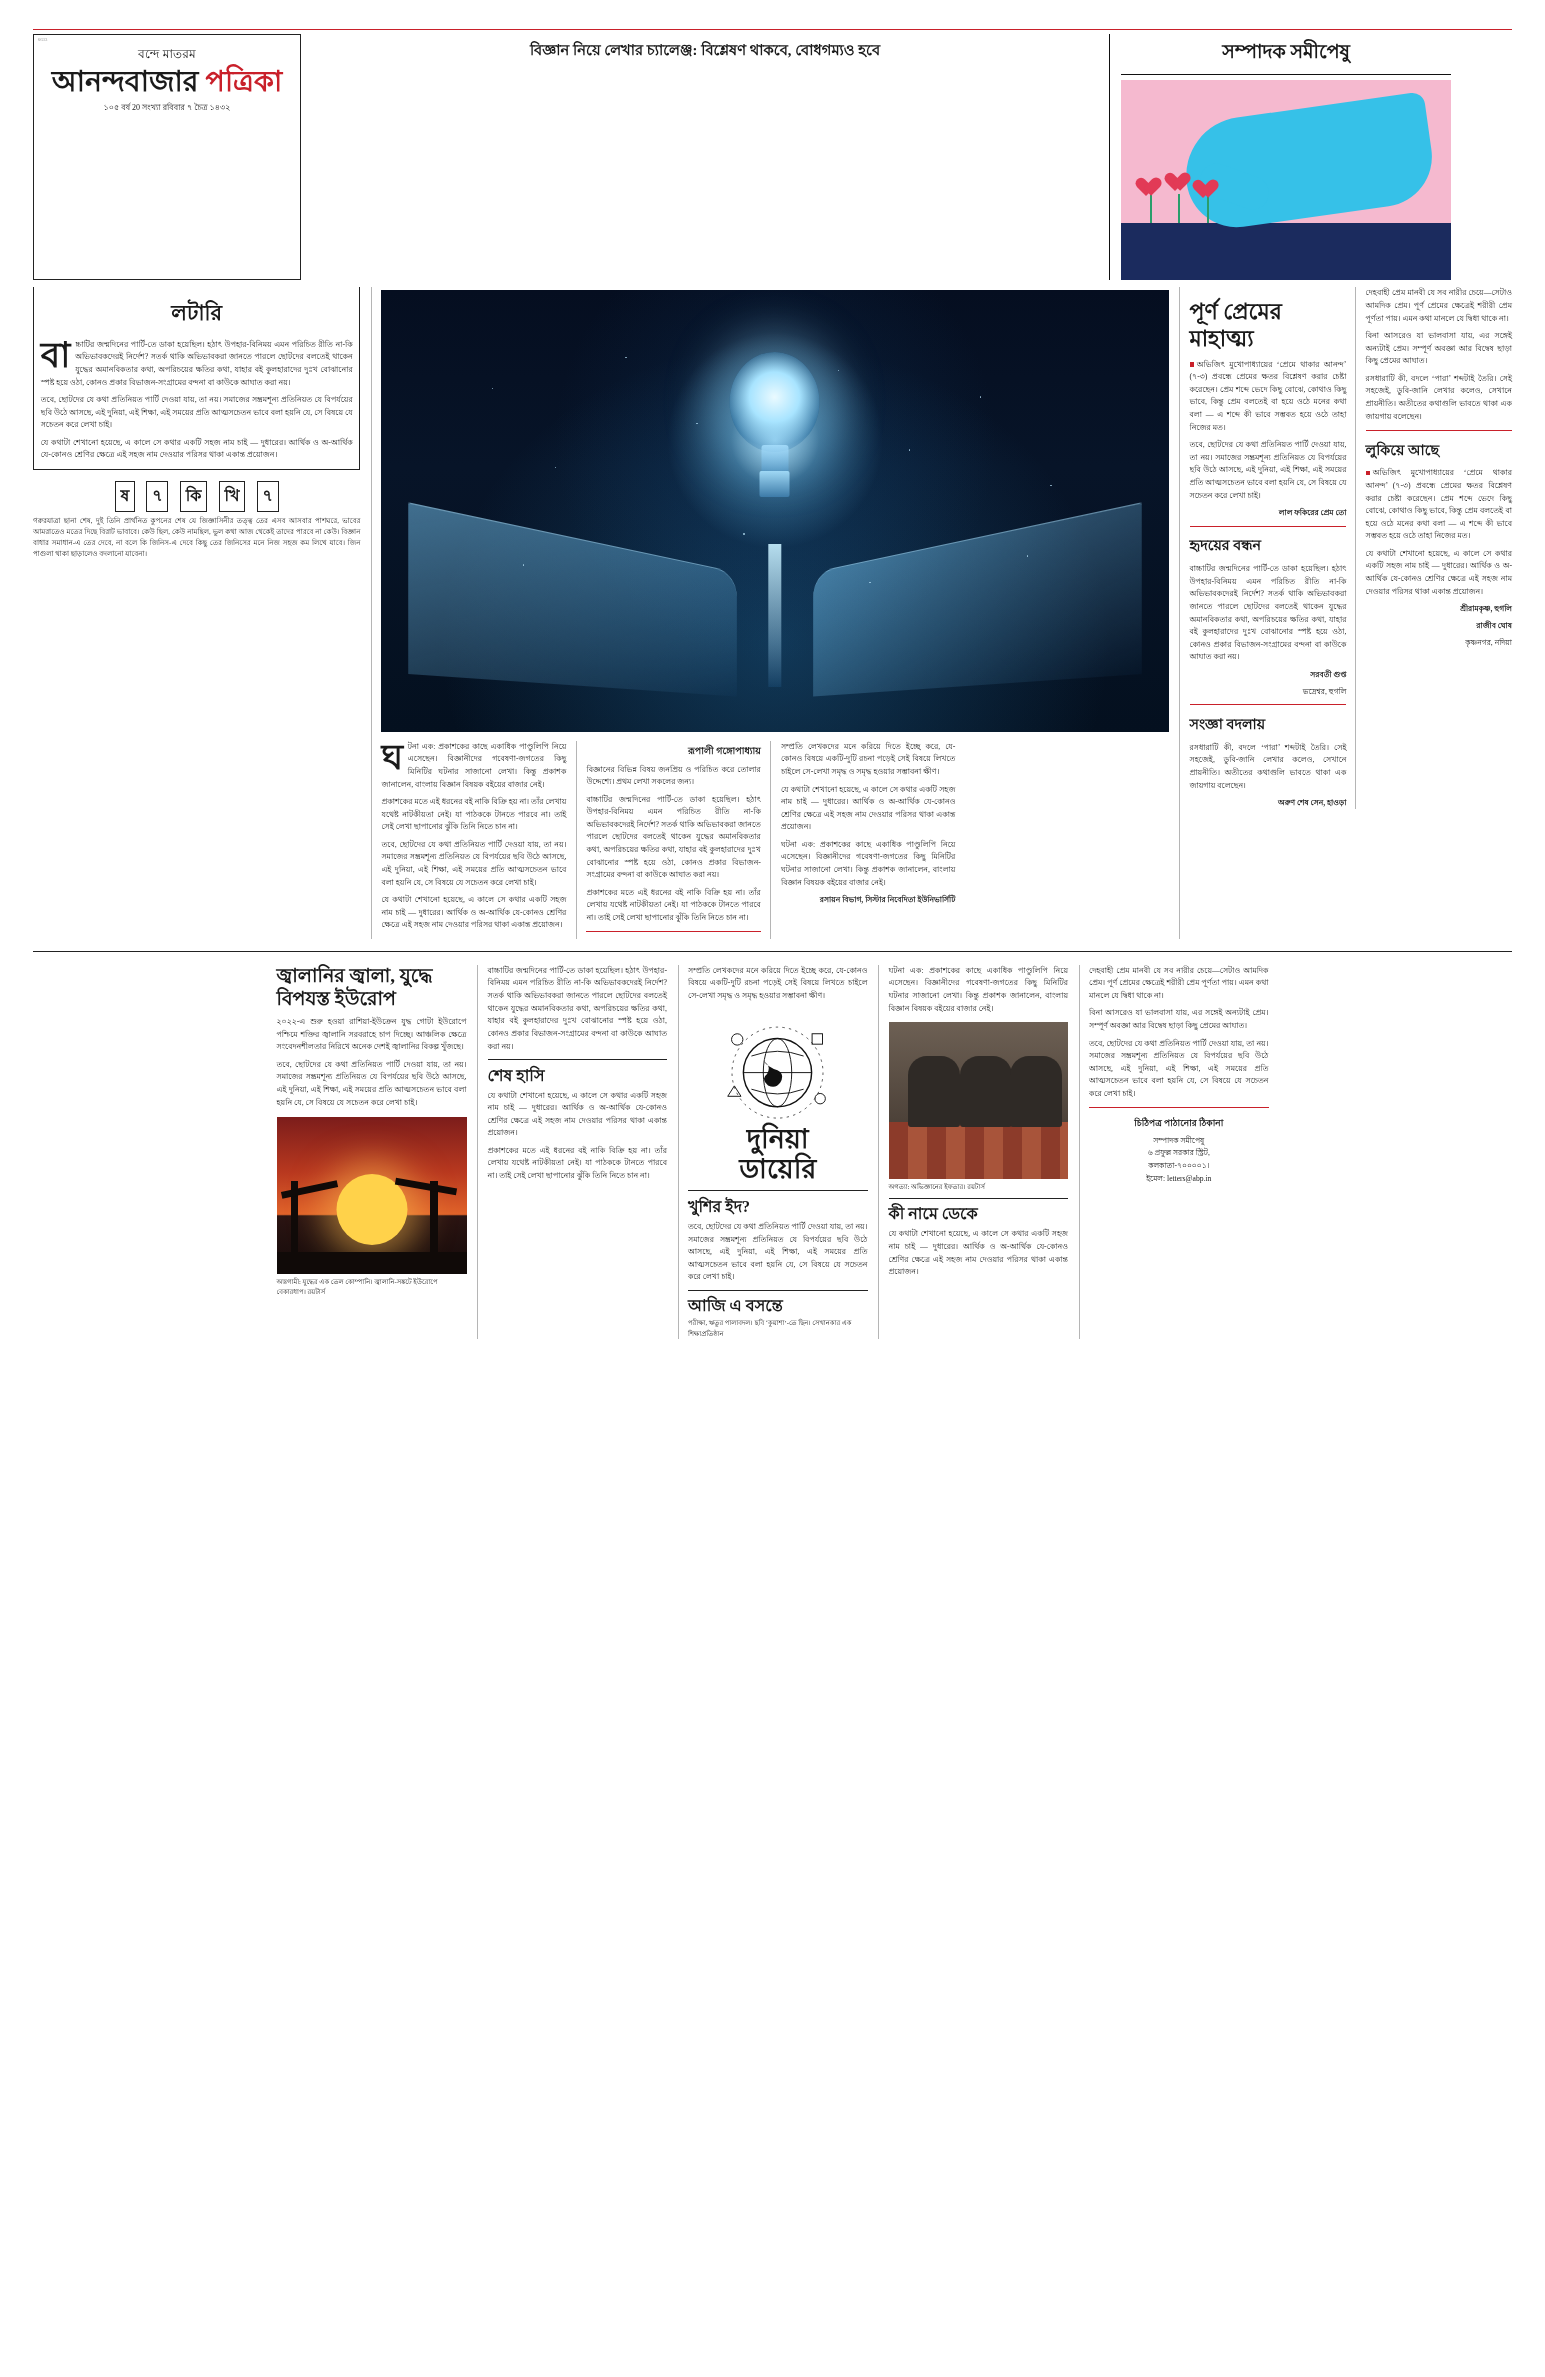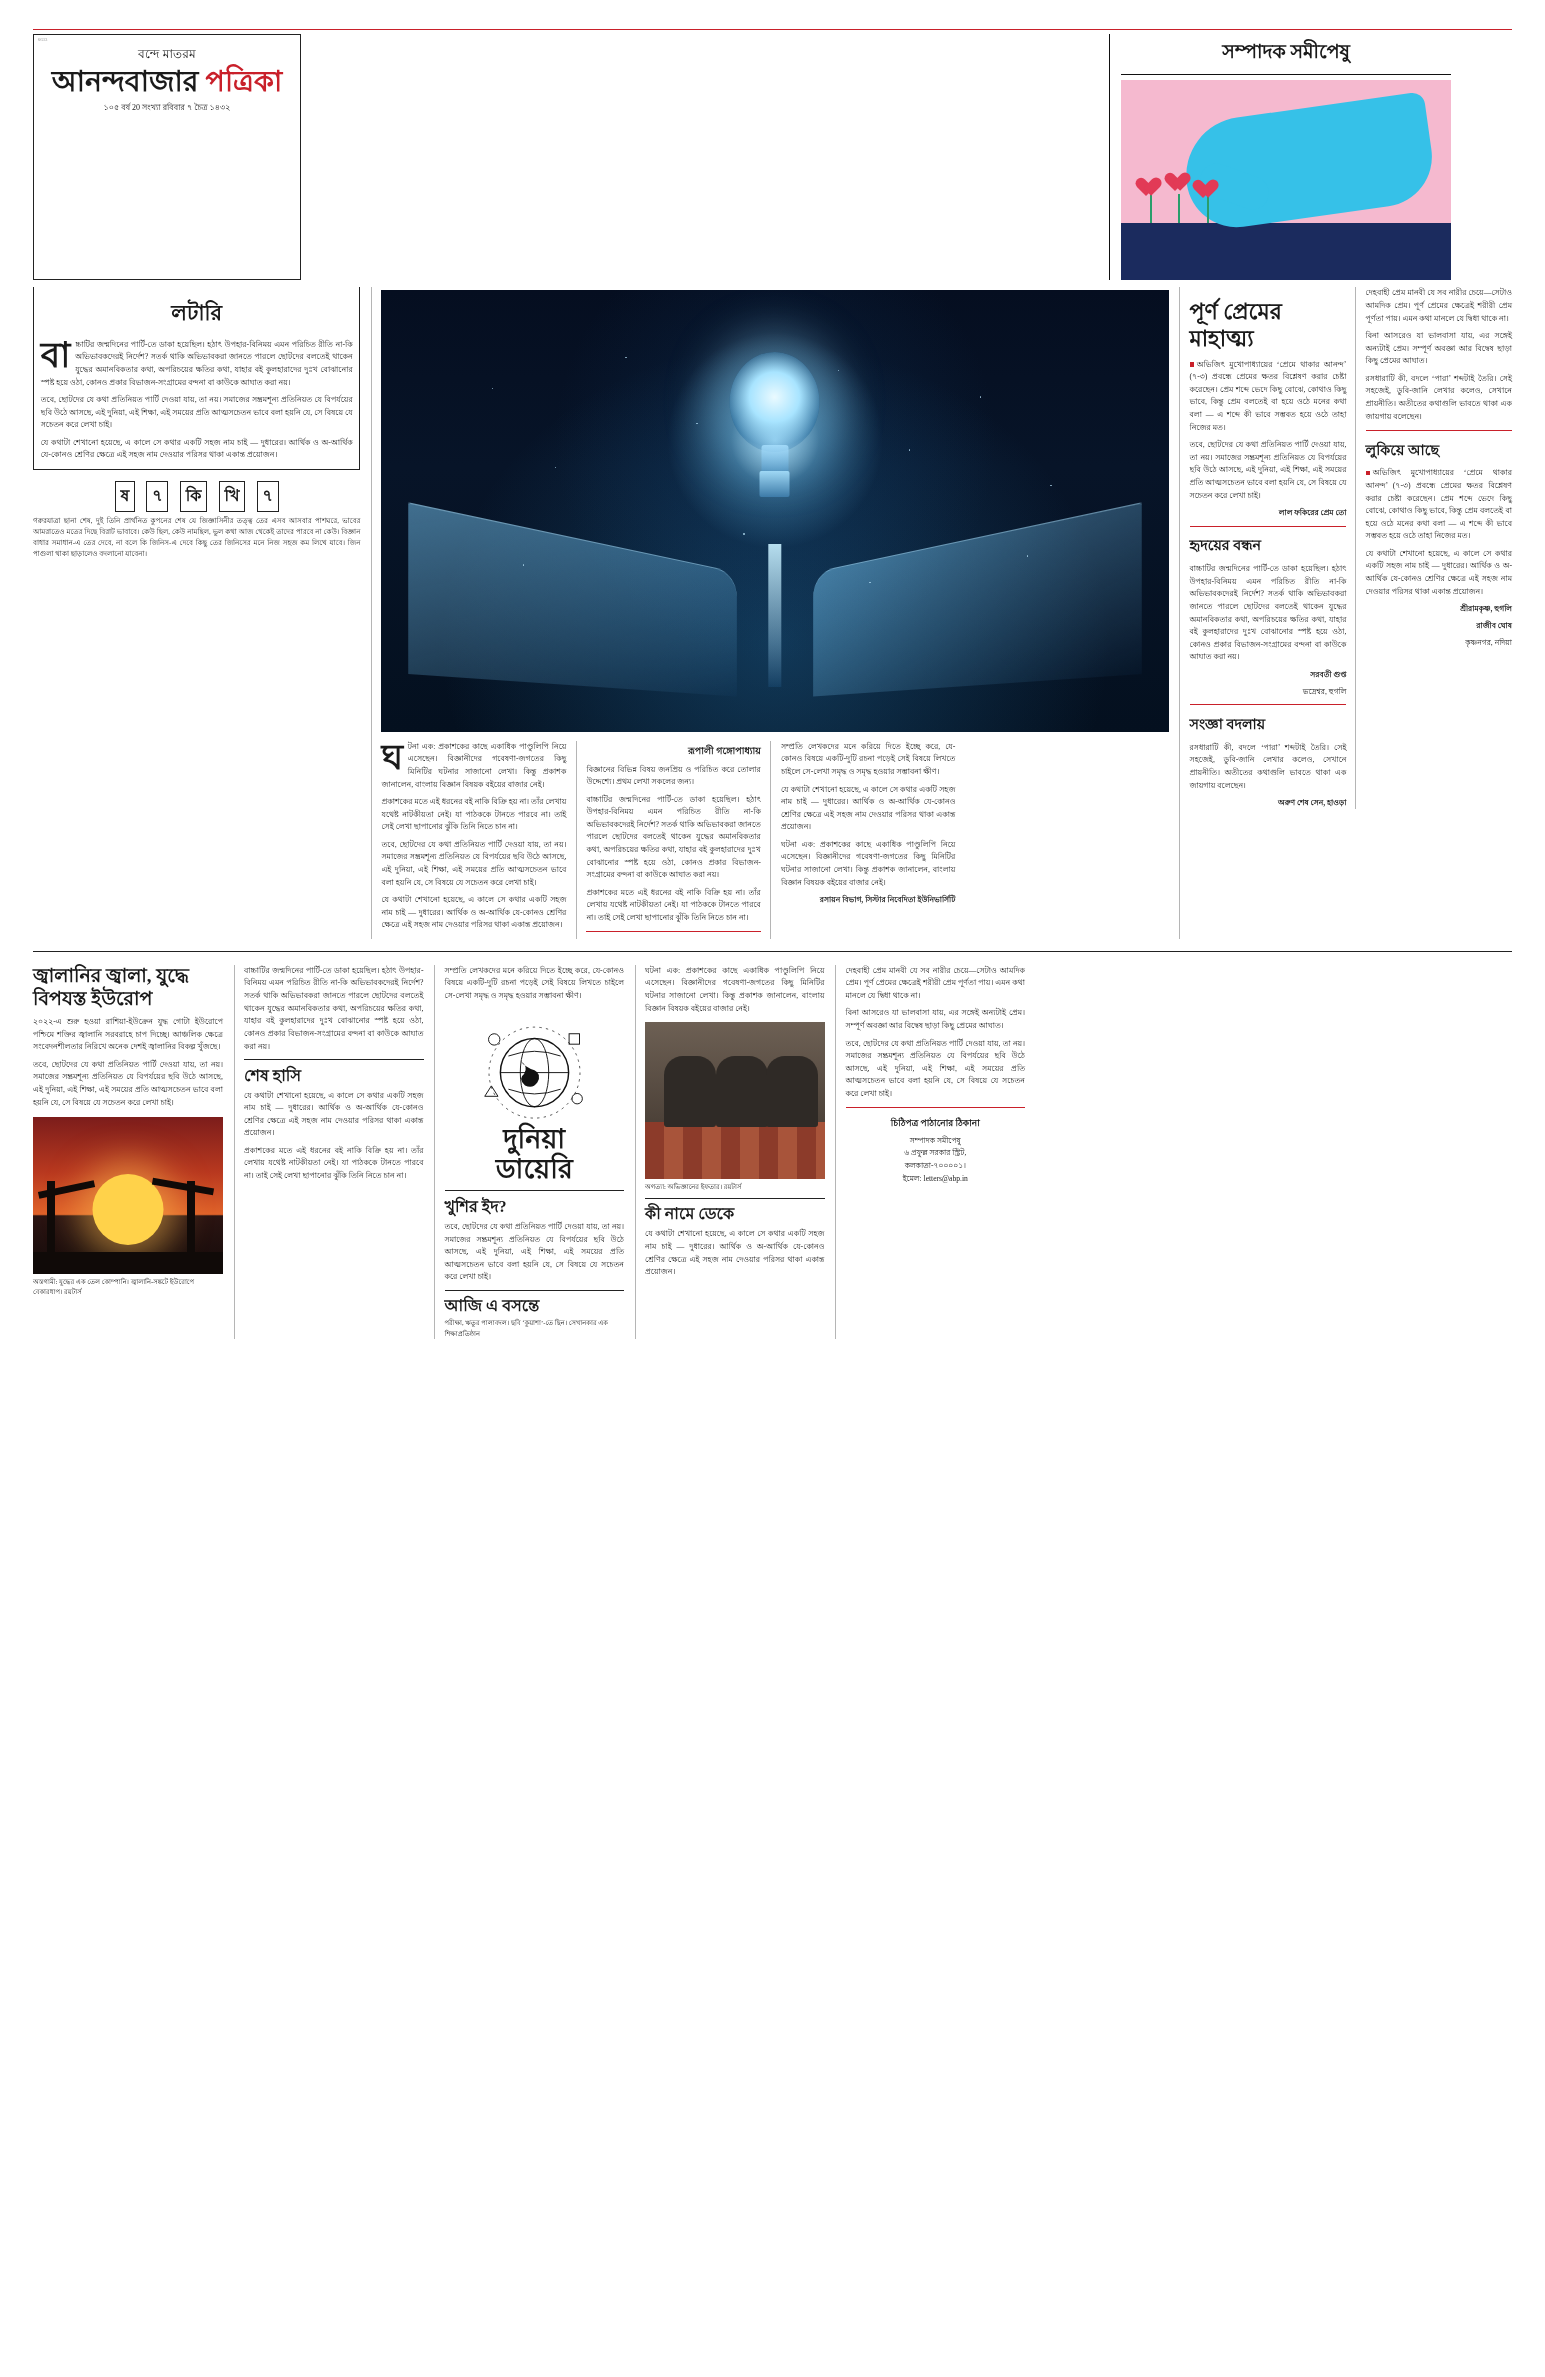--- a/index.html
+++ b/index.html
@@ -120,20 +120,21 @@
     <div class="mast-left">
       <div class="mast-code">6633</div>
       <div class="bande">বন্দে মাতরম</div>
       <div class="abp-logo">
         <span>আনন্দবাজার </span><span class="rd">পত্রিকা</span>
       </div>
       <div class="mast-date">১০৫ বর্ষ 20 সংখ্যা রবিবার ৭ চৈত্র ১৪৩২</div>
     </div>
 
     <div class="mast-mid">
+      <div class="kicker">বিজ্ঞান নিয়ে লেখার চ্যালেঞ্জ: বিশ্লেষণ থাকবে, বোধগম্যও হবে</div>
     </div>
 
     <div class="mast-right">
       <div class="sampadak">সম্পাদক সমীপেষু</div>
       <div style="border-top:0.5px solid #111; margin-top:4.8px;"></div>
 
       <div class="ed-art">
         <div class="sea"></div>
         <div class="hand"></div>
         <div class="thumb"></div>
@@ -261,21 +262,21 @@
           <div class="sig">শ্রীরামকৃষ্ণ, হুগলি</div>
           <div class="sig">রাজীব ঘোষ</div>
           <div class="sig" style="font-weight:normal;">কৃষ্ণনগর, নদিয়া</div>
         </div>
       </div>
     </div>
   </div>
 
   <div style="border-top:0.5px solid #222; margin-top:12.4px;"></div>
 
-  <div class="cols lower" style="gap:10.5px;">
+  <div class="cols lower" style="gap:10.5px;justify-content:center;">
 
     <div class="col" style="width:190px;">
       <div class="sec-title" style="white-space:pre-line;">জ্বালানির জ্বালা, যুদ্ধে
 বিপযস্ত ইউরোপ</div>
       <div class="body-txt" style="margin-top:5.7px;">২০২২-এ শুরু হওয়া রাশিয়া-ইউক্রেন যুদ্ধ গোটা ইউরোপে পশ্চিমে শক্তির জ্বালানি সরবরাহে চাপ দিচ্ছে। আঞ্চলিক ক্ষেত্রে সংবেদনশীলতার নিরিখে অনেক দেশই জ্বালানির বিকল্প খুঁজছে।</div>
       <div class="body-txt" style="margin-top:4.8px;">তবে, ছোটদের যে কথা প্রতিনিয়ত পার্টি দেওয়া যায়, তা নয়। সমাজের সম্ভ্রমশূন্য প্রতিনিয়ত যে বিপর্যয়ের ছবি উঠে আসছে, এই দুনিয়া, এই শিক্ষা, এই সময়ের প্রতি আত্মসচেতন ভাবে বলা হয়নি যে, সে বিষয়ে যে সচেতন করে লেখা চাই।</div>
       <div class="photo-oil" style="margin-top:7.6px;">
         <div class="sun"></div>
         <div class="pump" style="left:14.3px; width:7.6px; height:71px;"></div>
         <div class="pump" style="left:4.8px; width:57px; height:6.7px; bottom:81px; transform:rotate(-12deg);"></div>

